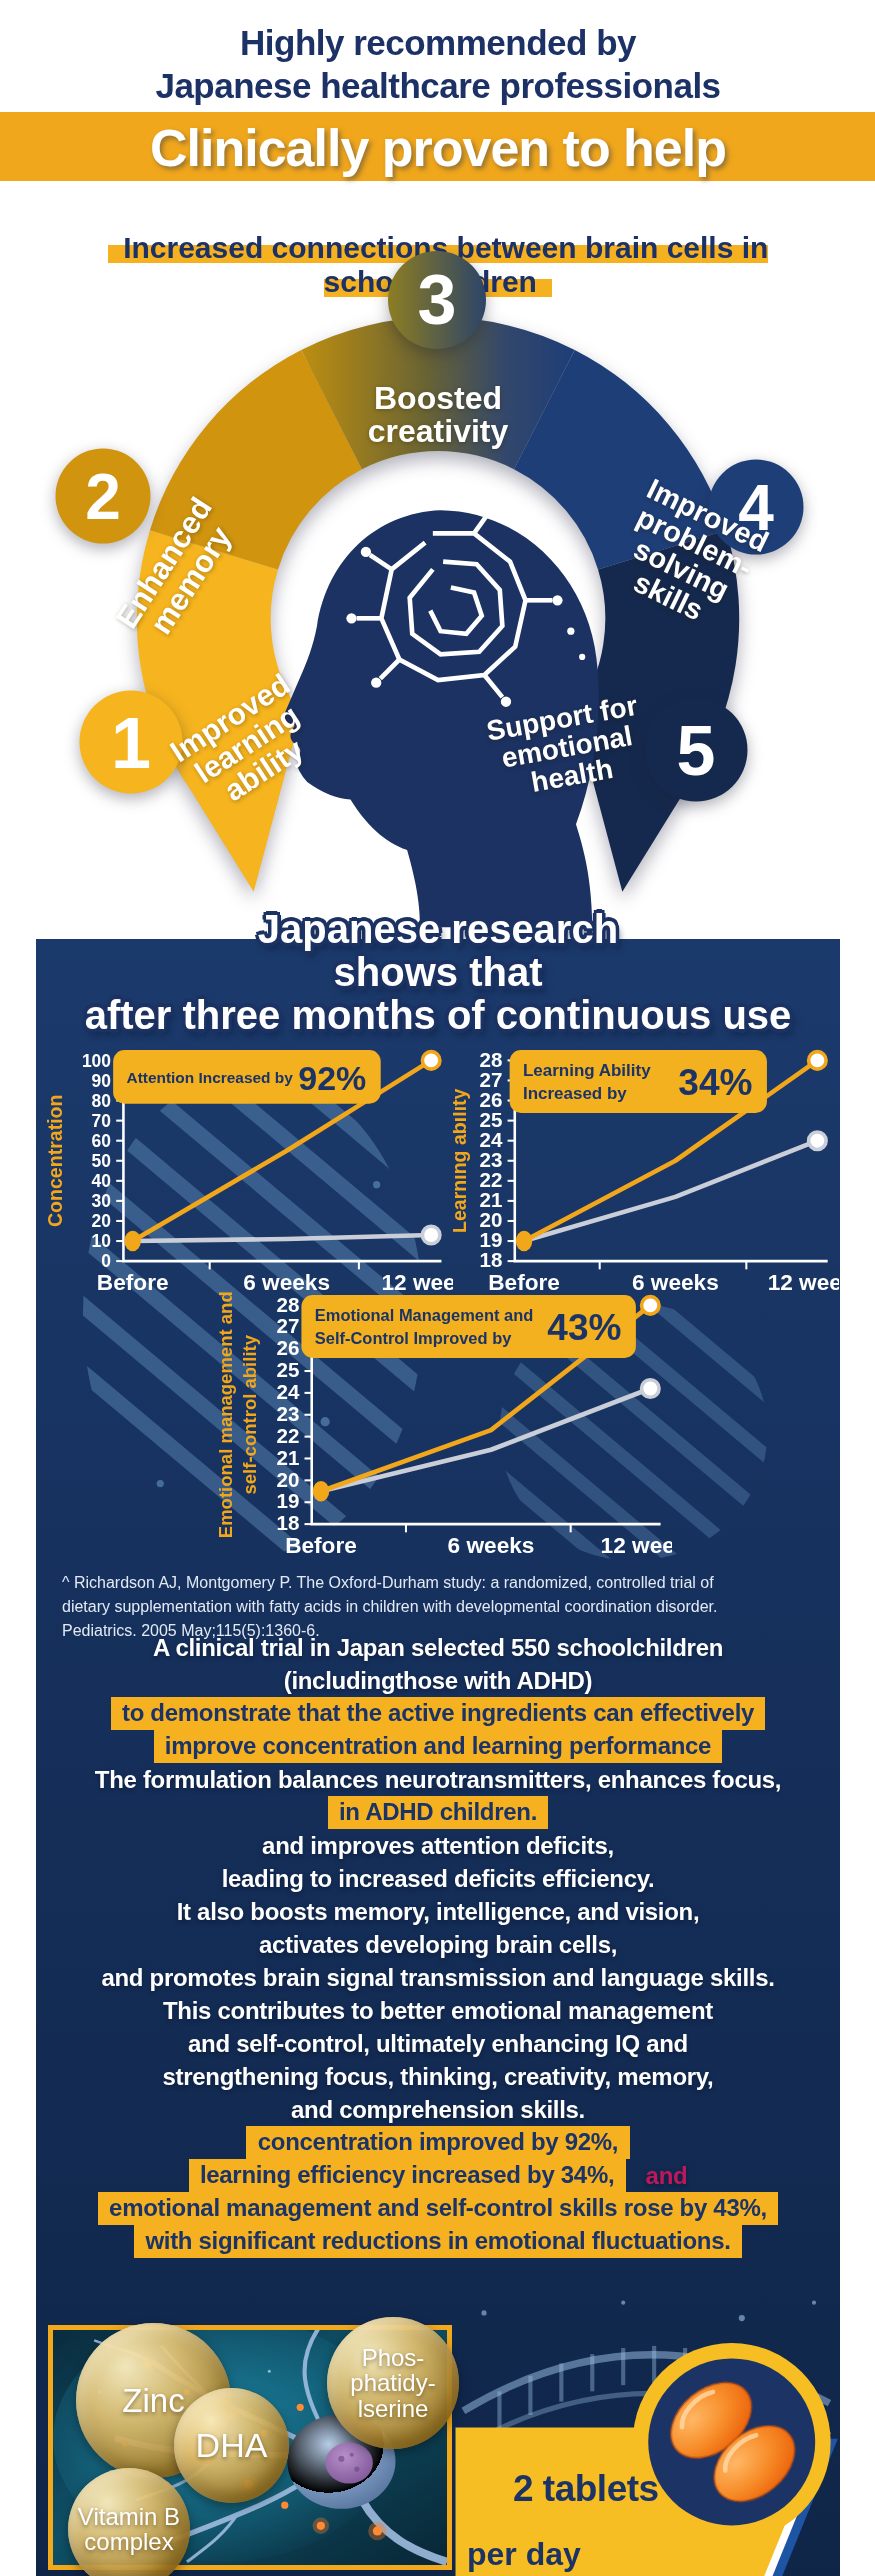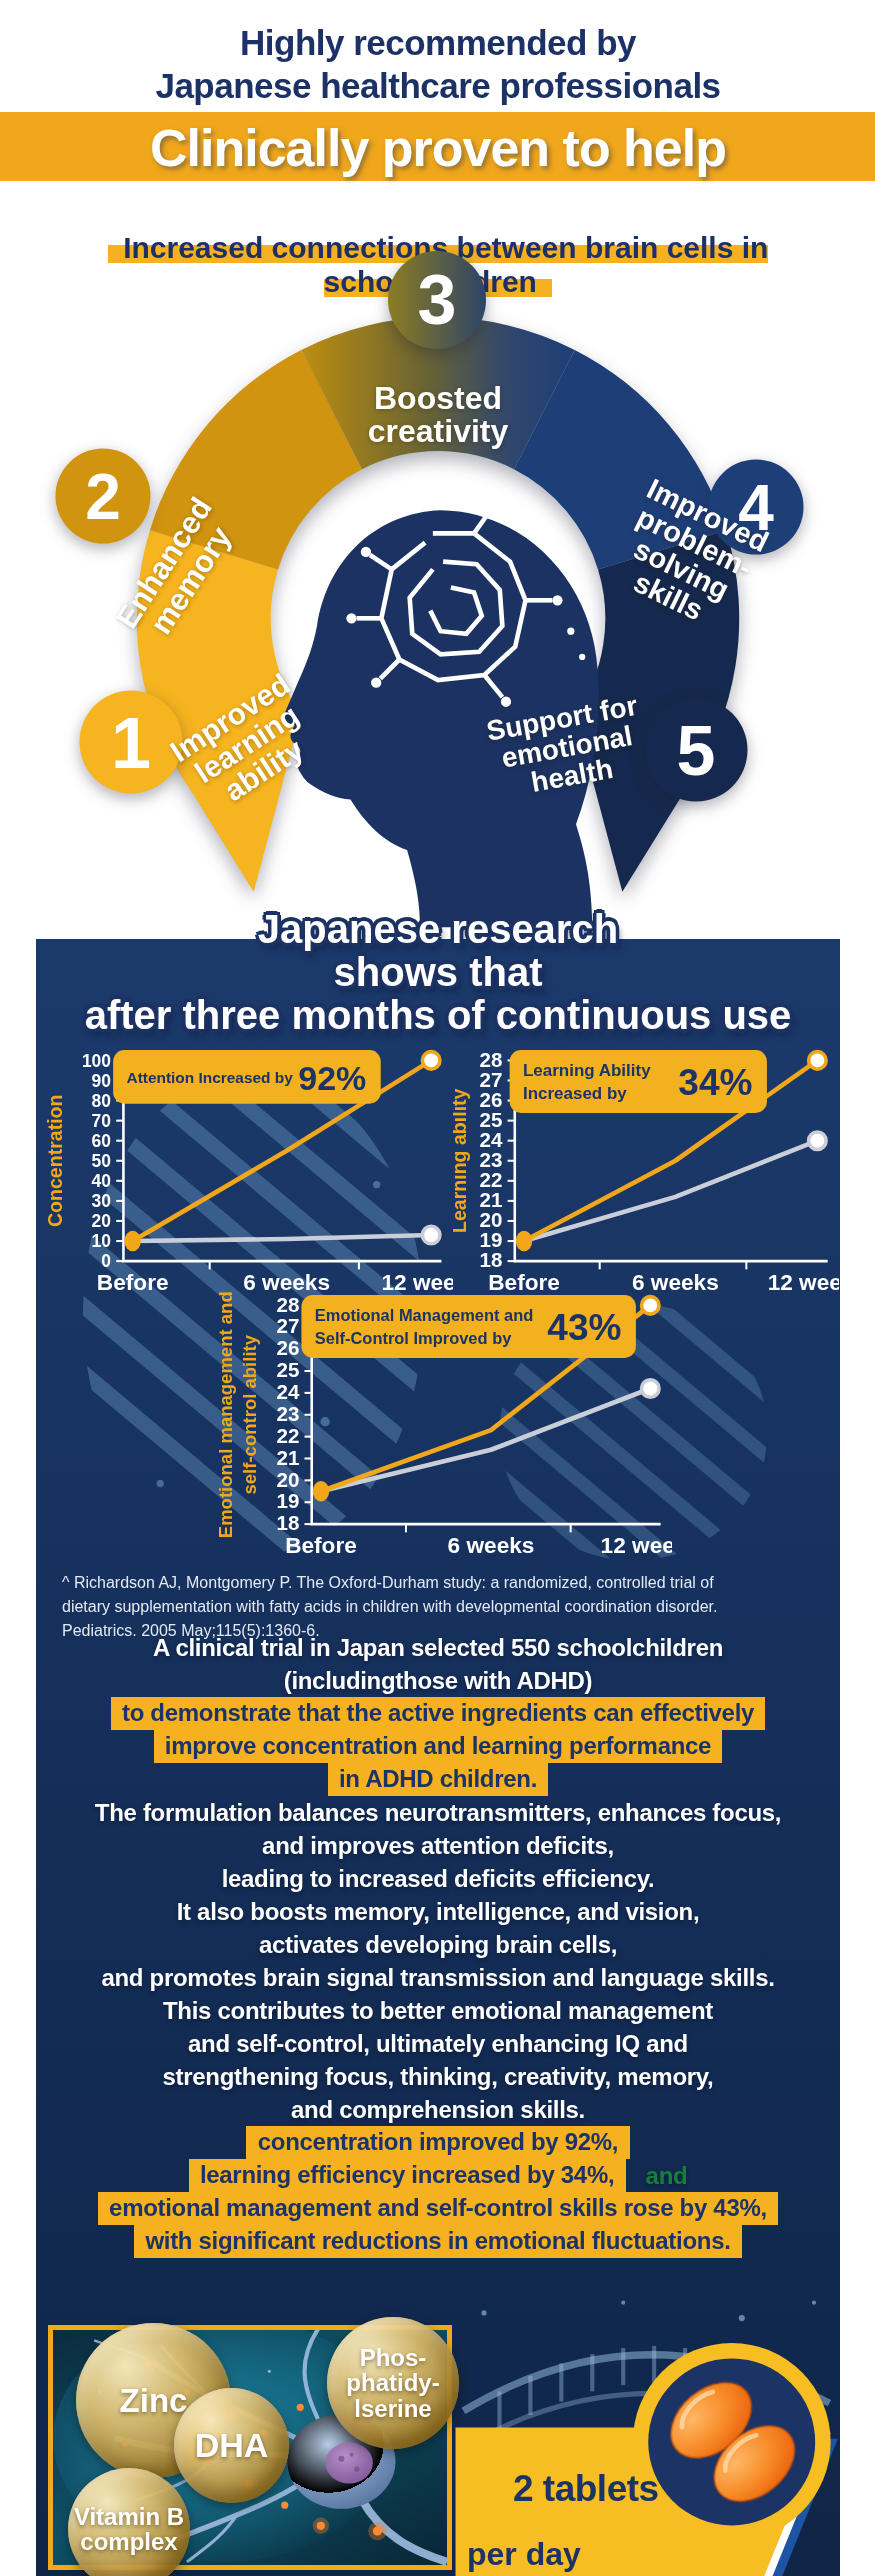--- a/index.html
+++ b/index.html
@@ -31,27 +31,27 @@
       -3.6px 0 0 #1B3263,3.6px 0 0 #1B3263,0 -3.6px 0 #1B3263,0 4.1px 0 #1B3263,3.6px 5.7px 7.2px rgba(8,18,45,.55);}
   .chart{position:absolute;}
   .chart svg text{font-family:"Liberation Sans",sans-serif;}
   #citation{top:1571px;left:62px;width:670px;color:#E3EAF4;font-size:16px;line-height:1.5;}
   
   #paragraph{top:1631px;left:36px;width:804px;}
   .par-line{height:33px;display:flex;align-items:center;justify-content:center;
     font-size:24px;font-weight:800;letter-spacing:-0.3px;}
   .par-line .w{color:#fff;text-shadow:0 2.1px 4.1px rgba(8,18,40,.55);}
   .par-line .hl{background:#F5B120;color:#1B3366;padding:2.1px 11.3px 3.6px;}
-  .par-line .sfx{color:#15803d;text-shadow:0 2.1px 4.1px rgba(8,18,40,.55);margin-left:20px;}
+  .par-line .sfx{color:#be185d;text-shadow:0 2.1px 4.1px rgba(8,18,40,.55);margin-left:20px;}
   
   #neuron-frame{top:2325px;left:48px;width:404px;height:245px;border:5.2px solid #F3A91C;
     box-sizing:border-box;background:#0C3B50;}
   #neuron-frame svg{position:absolute;left:0;top:0;}
   .bubble{border-radius:50%;display:flex;align-items:center;justify-content:center;
-    color:#fff;font-weight:700;text-align:center;white-space:pre-line;
+    color:#fff;font-weight:400;text-align:center;white-space:pre-line;
     background:radial-gradient(circle at 32% 28%,rgba(250,236,190,.96) 0%,rgba(226,192,112,.92) 35%,
       rgba(178,138,50,.9) 70%,rgba(142,106,30,.92) 100%);
     box-shadow:inset -5.2px -8.2px 17.5px rgba(90,60,0,.5),inset 5.2px 7.2px 13.4px rgba(255,250,220,.55),
       0 4.1px 10.3px rgba(0,0,0,.35);
     text-shadow:0 1.5px 4.1px rgba(60,40,0,.55);}
   
   #dosage-headline{top:2468px;left:465px;color:#1C3366;font-size:37px;font-weight:800;letter-spacing:-0.5px;margin-left:48px;}
   #dosage-frequency{top:2528px;left:467px;color:#1C3366;font-size:32px;font-weight:800;margin-top:8px;}
 </style>
 </head>
@@ -332,24 +332,24 @@
       <div class="par-line">
         <span class="w">(includingthose with ADHD)</span>
       </div>
       <div class="par-line">
         <span class="hl">to demonstrate that the active ingredients can effectively</span>
       </div>
       <div class="par-line">
         <span class="hl">improve concentration and learning performance</span>
       </div>
       <div class="par-line">
+        <span class="w">The formulation balances neurotransmitters, enhances focus,</span>
+      </div>
+      <div class="par-line">
         <span class="hl">in ADHD children.</span>
-      </div>
-      <div class="par-line">
-        <span class="w">The formulation balances neurotransmitters, enhances focus,</span>
       </div>
       <div class="par-line">
         <span class="w">and improves attention deficits,</span>
       </div>
       <div class="par-line">
         <span class="w">leading to increased deficits efficiency.</span>
       </div>
       <div class="par-line">
         <span class="w">It also boosts memory, intelligence, and vision,</span>
       </div>

